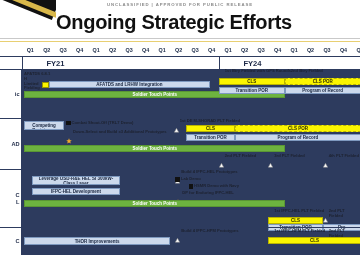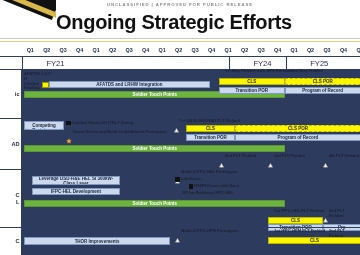--- a/index.html
+++ b/index.html
@@ -38,21 +38,21 @@
   .qrow{position:absolute;left:0;top:0;height:11px;width:360px;}
   .qcell{
     position:absolute;top:0;height:11px;line-height:11px;text-align:center;
     font-size:5.4px;font-weight:bold;color:#23324f;
   }
   
   .fyrow{position:absolute;left:0;top:11px;height:13px;width:360px;
          background:#ffffff;border-top:1px solid #2d3b5e;border-bottom:1px solid #2d3b5e;}
   .fycell{
     position:absolute;top:0;height:13px;line-height:13px;text-align:center;
-    font-size:7.6px;font-weight:normal;color:#1d2947;
+    font-size:7.6px;font-weight:bold;color:#1d2947;
     border-left:1px solid #2d3b5e;box-sizing:border-box;
   }
 
   
   .body{position:absolute;left:0;top:24px;width:360px;height:186px;}
 
   
   .vline{position:absolute;top:0;bottom:0;width:1px;background:#dfe3ec;}
   .vline.fy{background:#e08a3c;width:1px;opacity:.85;}
   .vline.lane{background:#2d3b5e;}
@@ -123,22 +123,21 @@
         <div class="qcell" style="left: 252.829px; width: 16.4878px;">Q3</div>
         <div class="qcell" style="left: 269.317px; width: 16.4878px;">Q4</div>
         <div class="qcell" style="left: 285.805px; width: 16.4878px;">Q1</div>
         <div class="qcell" style="left: 302.293px; width: 16.4878px;">Q2</div>
         <div class="qcell" style="left: 318.78px; width: 16.4878px;">Q3</div>
         <div class="qcell" style="left: 335.268px; width: 16.4878px;">Q4</div>
         <div class="qcell" style="left: 351.756px; width: 16.4878px;">Q1</div>
       </div>
     <div class="fyrow" id="fyrow">
         <div class="fycell" style="left: 22px; width: 65.9512px;">FY21</div>
-        <div class="fycell" style="left: 229px; width: 65.9512px; text-align: center;">FY24</div>
-        <div class="fycell" style="left: 285.805px; width: 65.9512px;">FY25</div>
+        <div class="fycell" style="left: 219px; width: 65.9512px; text-align: center;">FY24</div>
       </div>
 
     <div class="body" id="chart-body">
         <div class="vline" style="left: 22px;"></div>
         <div class="vline" style="left: 38.4878px;"></div>
         <div class="vline" style="left: 54.9756px;"></div>
         <div class="vline" style="left: 71.4634px;"></div>
         <div class="vline fy" style="left: 87.9512px;"></div>
         <div class="vline" style="left: 104.439px;"></div>
         <div class="vline" style="left: 120.927px;"></div>

